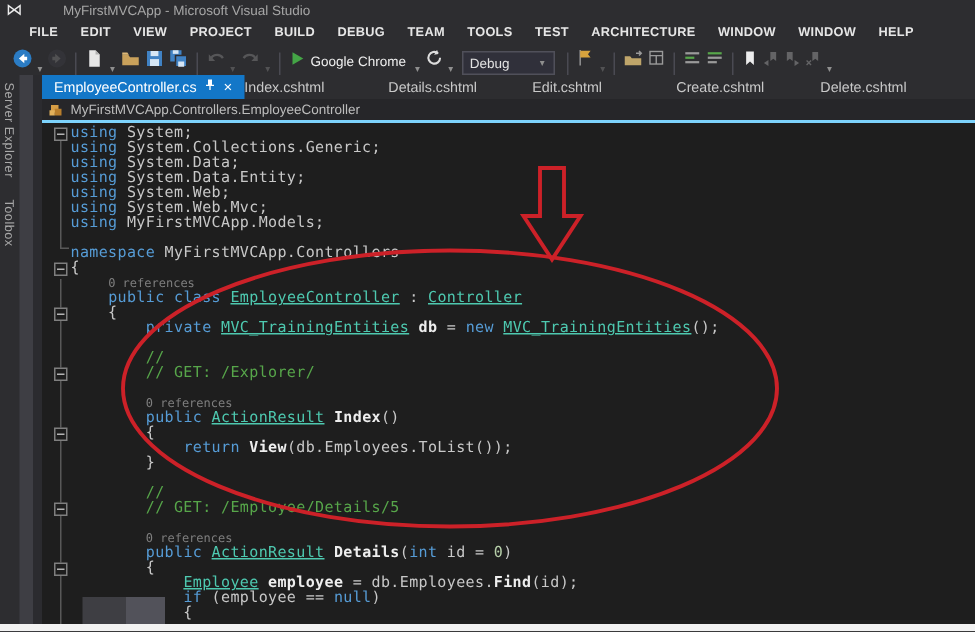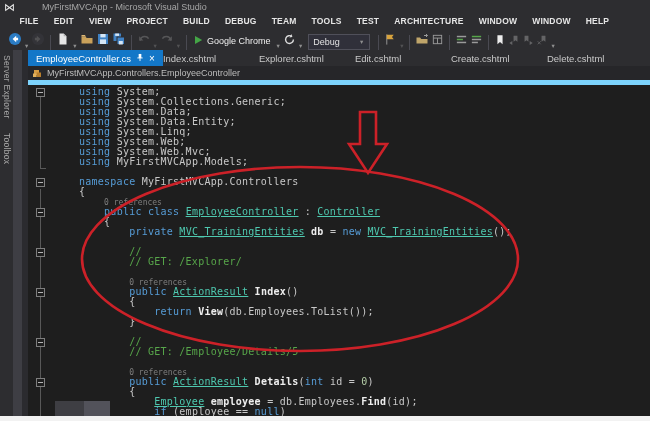--- a/index.html
+++ b/index.html
@@ -29,28 +29,28 @@
   .gray-strip{position:absolute;left:13px;top:0;width:9px;bottom:0;background:#3E3E44;}
   .gray-strip2{position:absolute;left:22px;top:0;width:6px;bottom:0;background:#2B2B2F;}
   .content{position:absolute;left:28px;right:0;top:0;bottom:0;display:flex;flex-direction:column;}
   
   .tabbar{height:16px;display:flex;background:#2D2D30;flex:0 0 auto;}
   .tab{display:flex;align-items:center;padding:0 8px;font-size:9.5px;color:#C9C9C9;cursor:default;}
   .tab.active{background:#1377C8;color:#FFFFFF;gap:5px;}
   .tab.inactive{width:96px;justify-content:flex-start;padding:0;}
   .tab .close{font-size:10px;line-height:9px;color:#FFFFFF;}
   
-  .breadcrumb{height:14px;background:#262629;border-bottom:5px solid #7dd3fc;display:flex;
+  .breadcrumb{height:14px;background:#262629;border-bottom:2px solid #7dd3fc;display:flex;
               align-items:center;gap:4px;padding-left:4px;flex:0 0 auto;}
   .breadcrumb .txt{color:#BDBDBD;font-size:9px;}
   
   .code-area{position:relative;flex:1;background:#1E1E1E;overflow:hidden;
              font-family:"DejaVu Sans Mono","Liberation Mono",monospace;}
   .code-lines{position:absolute;left:0;right:0;top:2px;}
-  .code-line{height:10px;line-height:10px;font-size:10px;letter-spacing:.25px;white-space:pre;padding-left:19px;margin-left:32px;}
+  .code-line{height:10px;line-height:10px;font-size:10px;letter-spacing:.25px;white-space:pre;padding-left:19px;}
   .k{color:#569CD6;} .t{color:#4EC9B0;text-decoration:underline;} .c{color:#57A64A;} .d{color:#C8C8C8;}
   .w{color:#EEEEEE;font-weight:600;} .n{color:#B5CEA8;}
   .lens{color:#7E7E7E;font-size:8px;letter-spacing:0;}
   .fold-box{position:absolute;width:9px;height:9px;left:8px;border:1px solid #7F7F7F;background:#1E1E1E;box-sizing:border-box;}
   .fold-box::after{content:"";position:absolute;left:1px;right:1px;top:3px;border-top:1px solid #B4B4B4;}
   .gut1{position:absolute;left:12px;top:12px;width:5px;height:71px;border-left:1px solid #585858;border-bottom:1px solid #585858;}
   .gut2{position:absolute;left:12px;top:104px;width:1px;bottom:0;background:#585858;}
   .scrollblock1{position:absolute;left:27px;top:316px;width:29px;height:20px;background:#3E3E43;}
   .scrollblock2{position:absolute;left:56px;top:316px;width:26px;height:20px;background:#52525A;}
   .bottom-strip{position:absolute;left:0;right:0;bottom:0;height:5px;background:#F2F2F2;z-index:30;}
@@ -233,21 +233,21 @@
             <span><svg width="8" height="9" viewBox="0 0 9 10">
                 <path d="M3 1h3v4.5H3z" fill="#fff"></path>
                 <path d="M1.5 5.5h6M4.5 5.5V9" stroke="#fff"></path>
               </svg></span>
             <span class="close">×</span>
           </div>
           <div class="tab inactive">
             <span>Index.cshtml</span>
           </div>
           <div class="tab inactive">
-            <span>Explorer.cshtml</span>
+            <span>Details.cshtml</span>
           </div>
           <div class="tab inactive">
             <span>Edit.cshtml</span>
           </div>
           <div class="tab inactive">
             <span>Create.cshtml</span>
           </div>
           <div class="tab inactive">
             <span>Delete.cshtml</span>
           </div>
@@ -261,21 +261,20 @@
         <span class="txt">MyFirstMVCApp.Controllers.EmployeeController</span>
       </div>
       <div class="code-area" id="codearea">
         <div class="gut1"></div>
         <div class="gut2"></div>
         <div class="code-lines" id="codelines">
             <div class="code-line"><span class="k">using</span><span class="d"> System;</span></div>
             <div class="code-line"><span class="k">using</span><span class="d"> System.Collections.Generic;</span></div>
             <div class="code-line"><span class="k">using</span><span class="d"> System.Data;</span></div>
             <div class="code-line"><span class="k">using</span><span class="d"> System.Data.Entity;</span></div>
-            <div class="code-line"><span class="k">using</span><span class="d"> System.Linq;</span></div>
             <div class="code-line"><span class="k">using</span><span class="d"> System.Web;</span></div>
             <div class="code-line"><span class="k">using</span><span class="d"> System.Web.Mvc;</span></div>
             <div class="code-line"><span class="k">using</span><span class="d"> MyFirstMVCApp.Models;</span></div>
             <div class="code-line"></div>
             <div class="code-line"><span class="k">namespace</span><span class="d"> MyFirstMVCApp.Controllers</span></div>
             <div class="code-line"><span class="d">{</span></div>
             <div class="code-line"><span class="d">    </span><span class="lens">0 references</span></div>
             <div class="code-line"><span class="d">    </span><span class="k">public</span><span class="d"> </span><span class="k">class</span><span class="d"> </span><span class="t">EmployeeController</span><span class="d"> : </span><span class="t">Controller</span></div>
             <div class="code-line"><span class="d">    {</span></div>
             <div class="code-line"><span class="d">        </span><span class="k">private</span><span class="d"> </span><span class="t">MVC_TrainingEntities</span><span class="d"> </span><span class="w">db</span><span class="d"> = </span><span class="k">new</span><span class="d"> </span><span class="t">MVC_TrainingEntities</span><span class="d">();</span></div>

